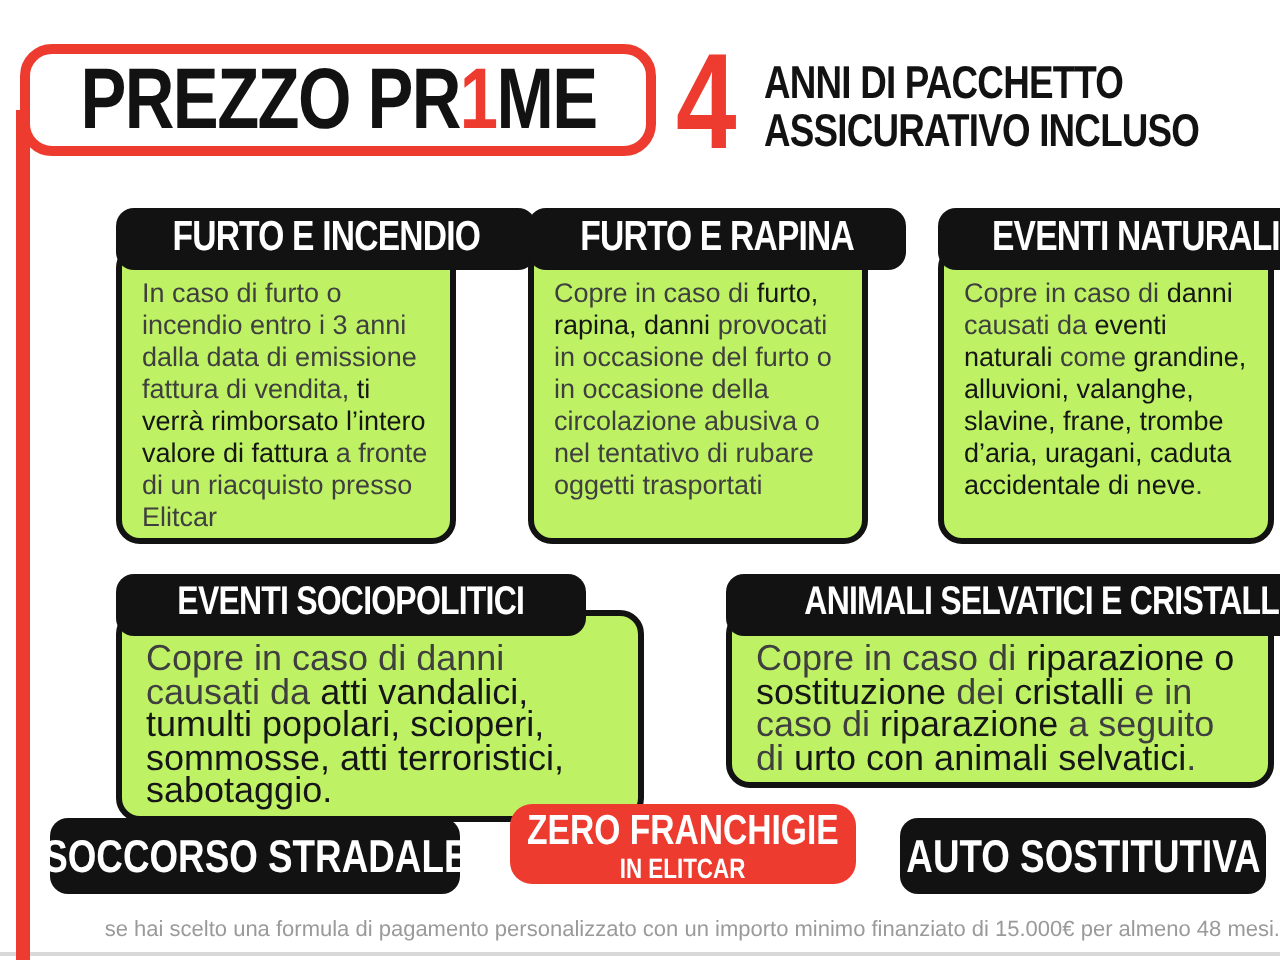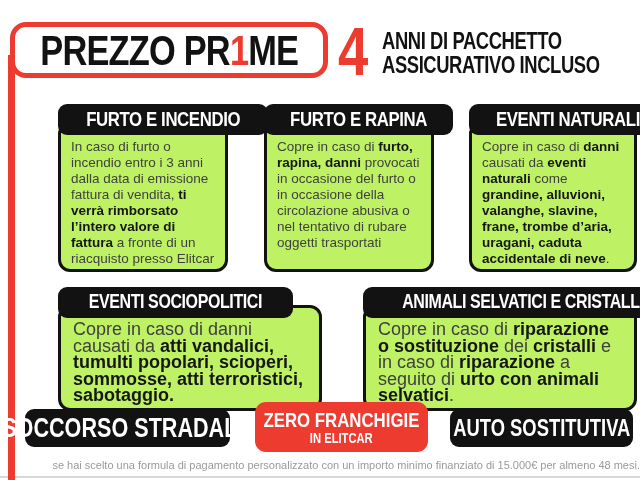--- a/index.html
+++ b/index.html
@@ -43,41 +43,41 @@
     background:var(--ink);color:#fff;
     border-radius:9px;padding:3px 9px 5px 9px;
     font-weight:bold;font-size:21px;line-height:23px;letter-spacing:-.5px;
   }
   .card-body{
     position:relative;z-index:1;margin-top:-13px;
     background:#bef264;border:3px solid var(--ink);border-radius:12px;
     padding:14px 8px 4px 10px;
     color:var(--body);font-size:13.5px;line-height:16px;
   }
-  .card-body .b{font-weight:bold;color:#161616;}
+  .card-body .b{font-weight:normal;color:#161616;}
   .row1 .card-body{height:150px;}
   .row2 .card-body{min-height:88px;font-size:18px;line-height:16.5px;padding:13px 10px 4px 12px;}
   .row2 .card-pill{font-size:20px;}
 
   #card-0{left:30px;top:104px;width:198px;}
   #card-1{left:236px;top:104px;width:198px;}
   #card-2{left:441px;top:104px;width:196px;}
   #card-3{left:30px;top:287px;width:292px;}
   #card-4{left:335px;top:287px;width:302px;}
 
   
   .bottom-pill{
     position:absolute;z-index:2;
     display:flex;align-items:center;justify-content:center;flex-direction:column;
     border-radius:9px;color:#fff;font-weight:bold;
   }
   .pill-black{background:var(--ink);}
   .pill-red{background:var(--red);}
-  #pill-soccorso{left:25px;top:409px;width:205px;height:38px;font-size:27px;}
-  #pill-zero{left:255px;top:402px;width:173px;height:50px;border-radius:11px;}
+  #pill-soccorso{left:25px;top:409px;width:205px;height:38px;font-size:23px;}
+  #pill-zero{left:255px;top:402px;width:173px;height:40px;border-radius:11px;justify-content:flex-end;}
   #pill-zero .l1{font-size:21px;line-height:22px;}
   #pill-zero .l2{font-size:14px;line-height:15px;}
   #pill-auto{left:450px;top:409px;width:183px;height:38px;font-size:23px;}
 
   
   .footer-disclaimer{
     position:absolute;left:0;right:0;top:459px;z-index:2;
     text-align:right;color:var(--muted);font-size:11px;line-height:12px;
   }
   .bottom-divider{position:absolute;left:0;right:0;top:476px;height:2px;background:#d9d9d9;z-index:0;}

